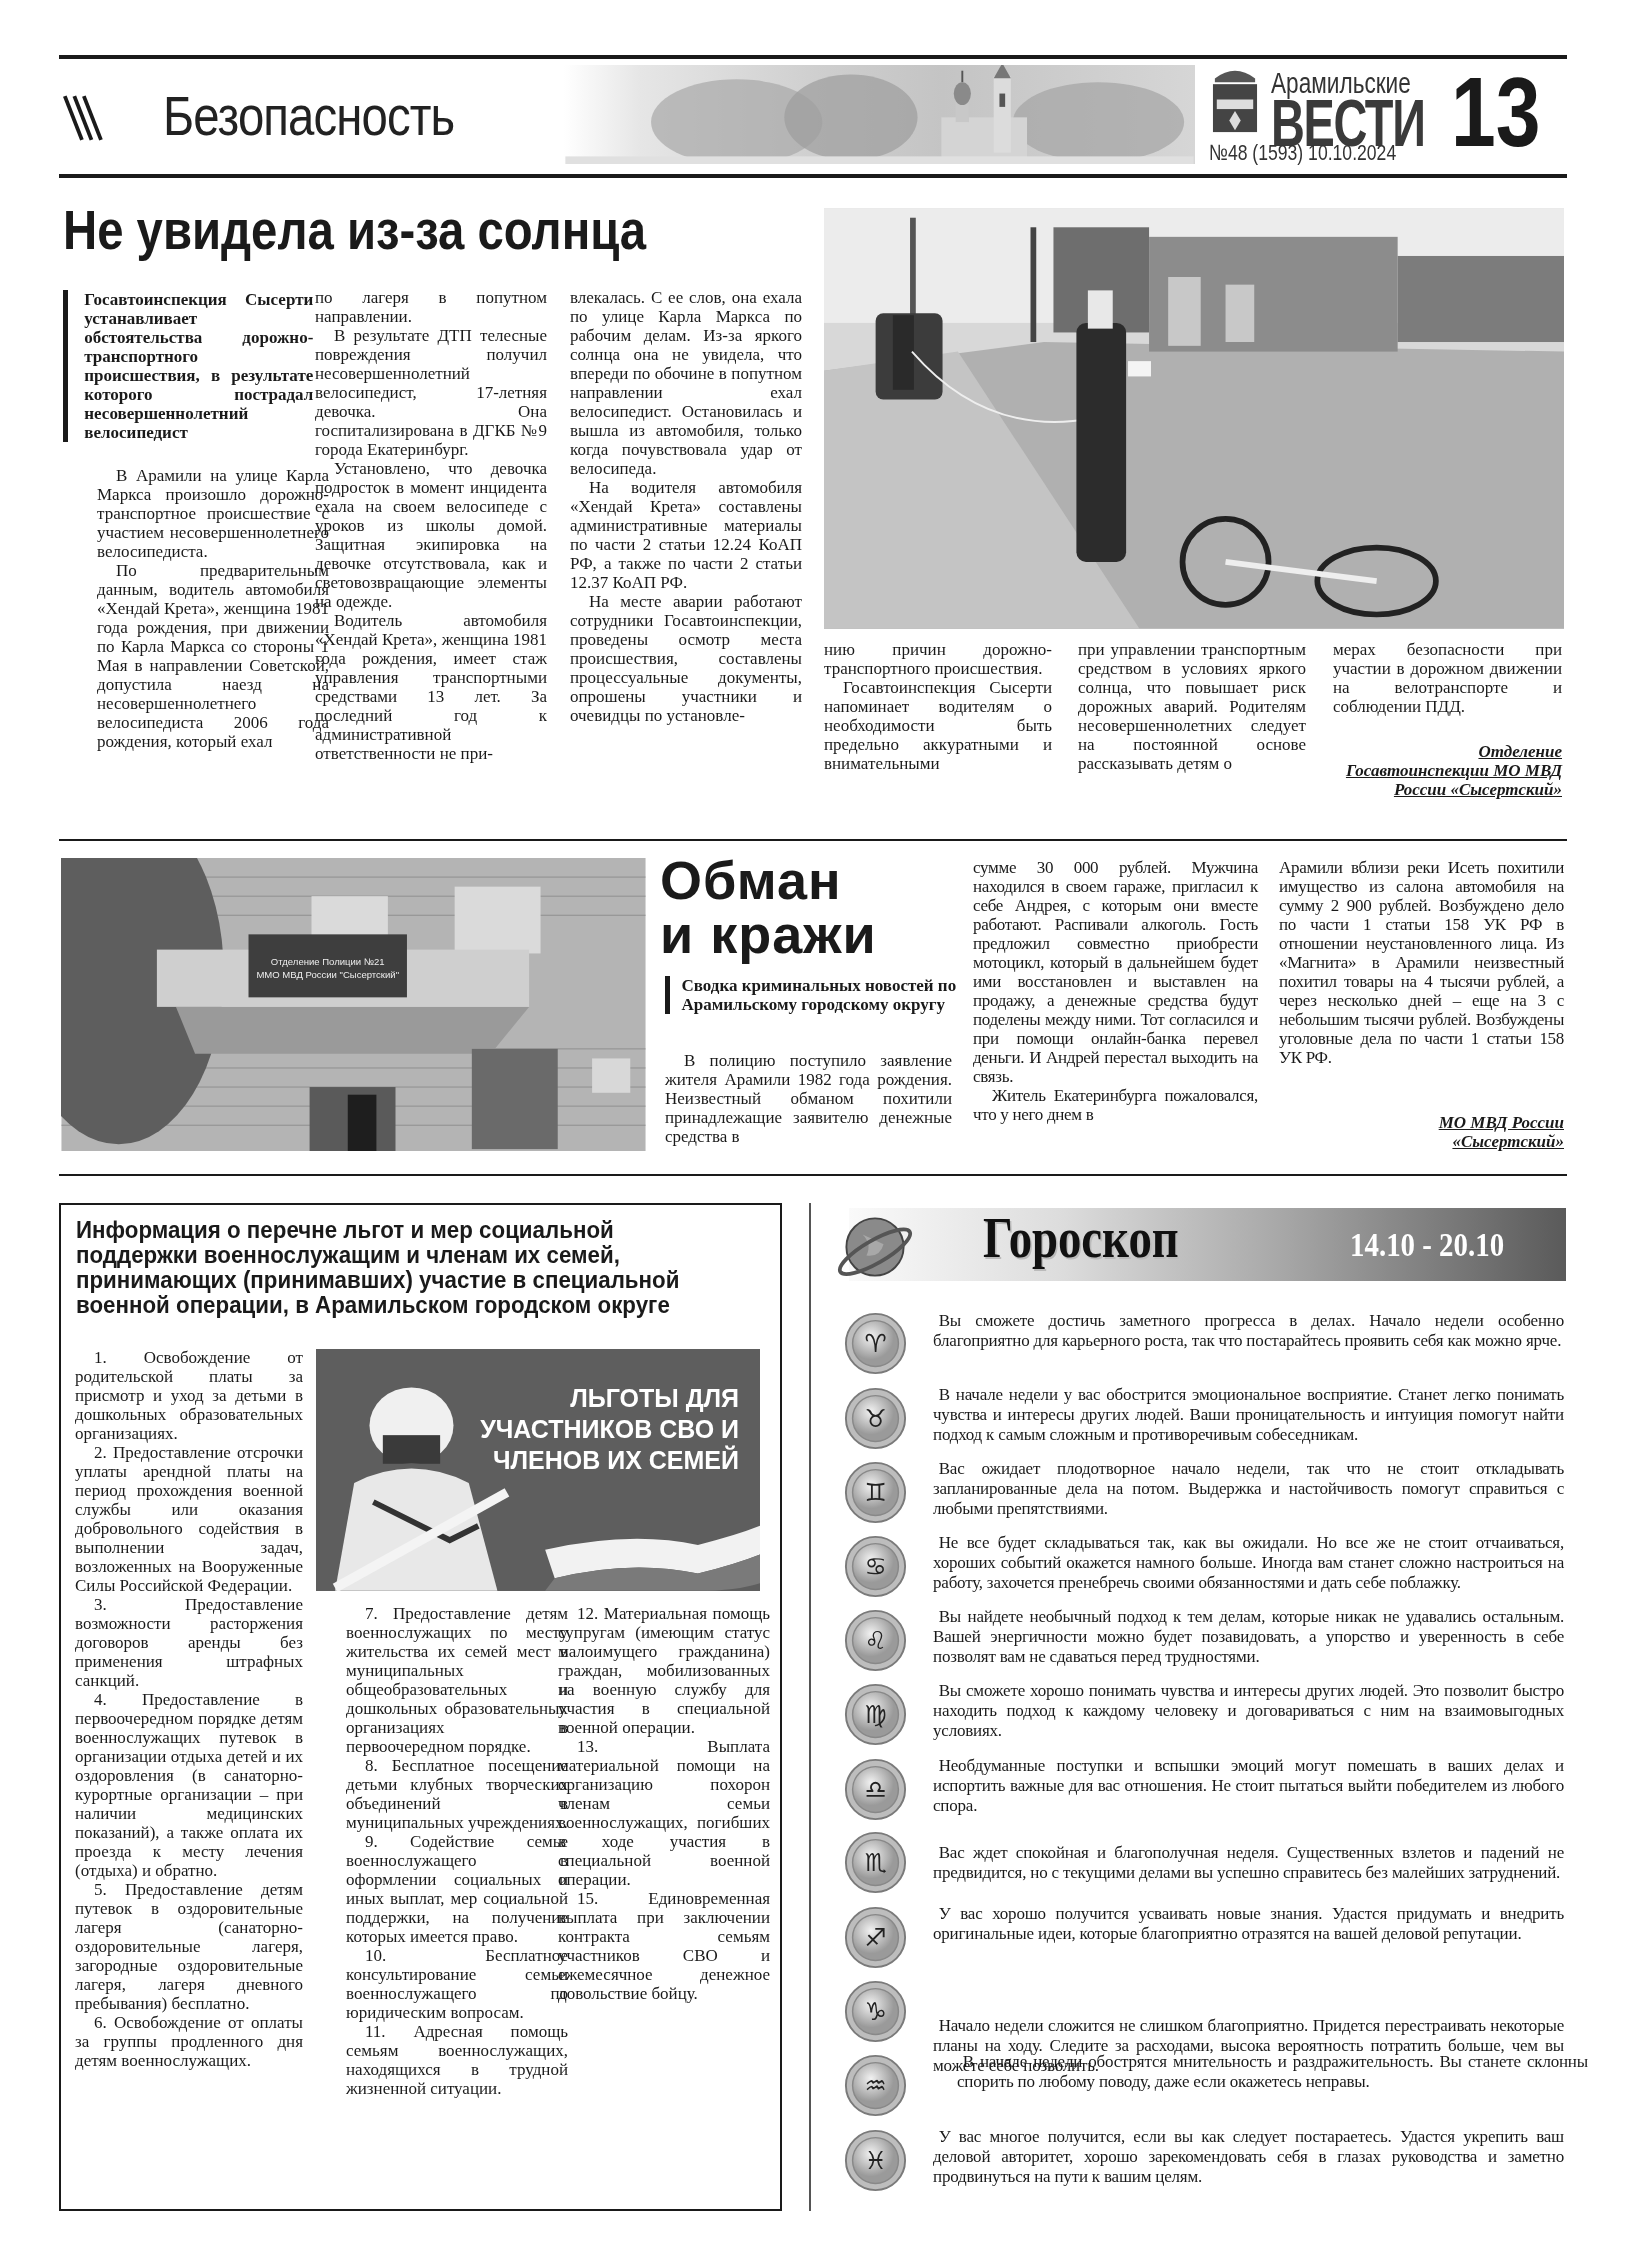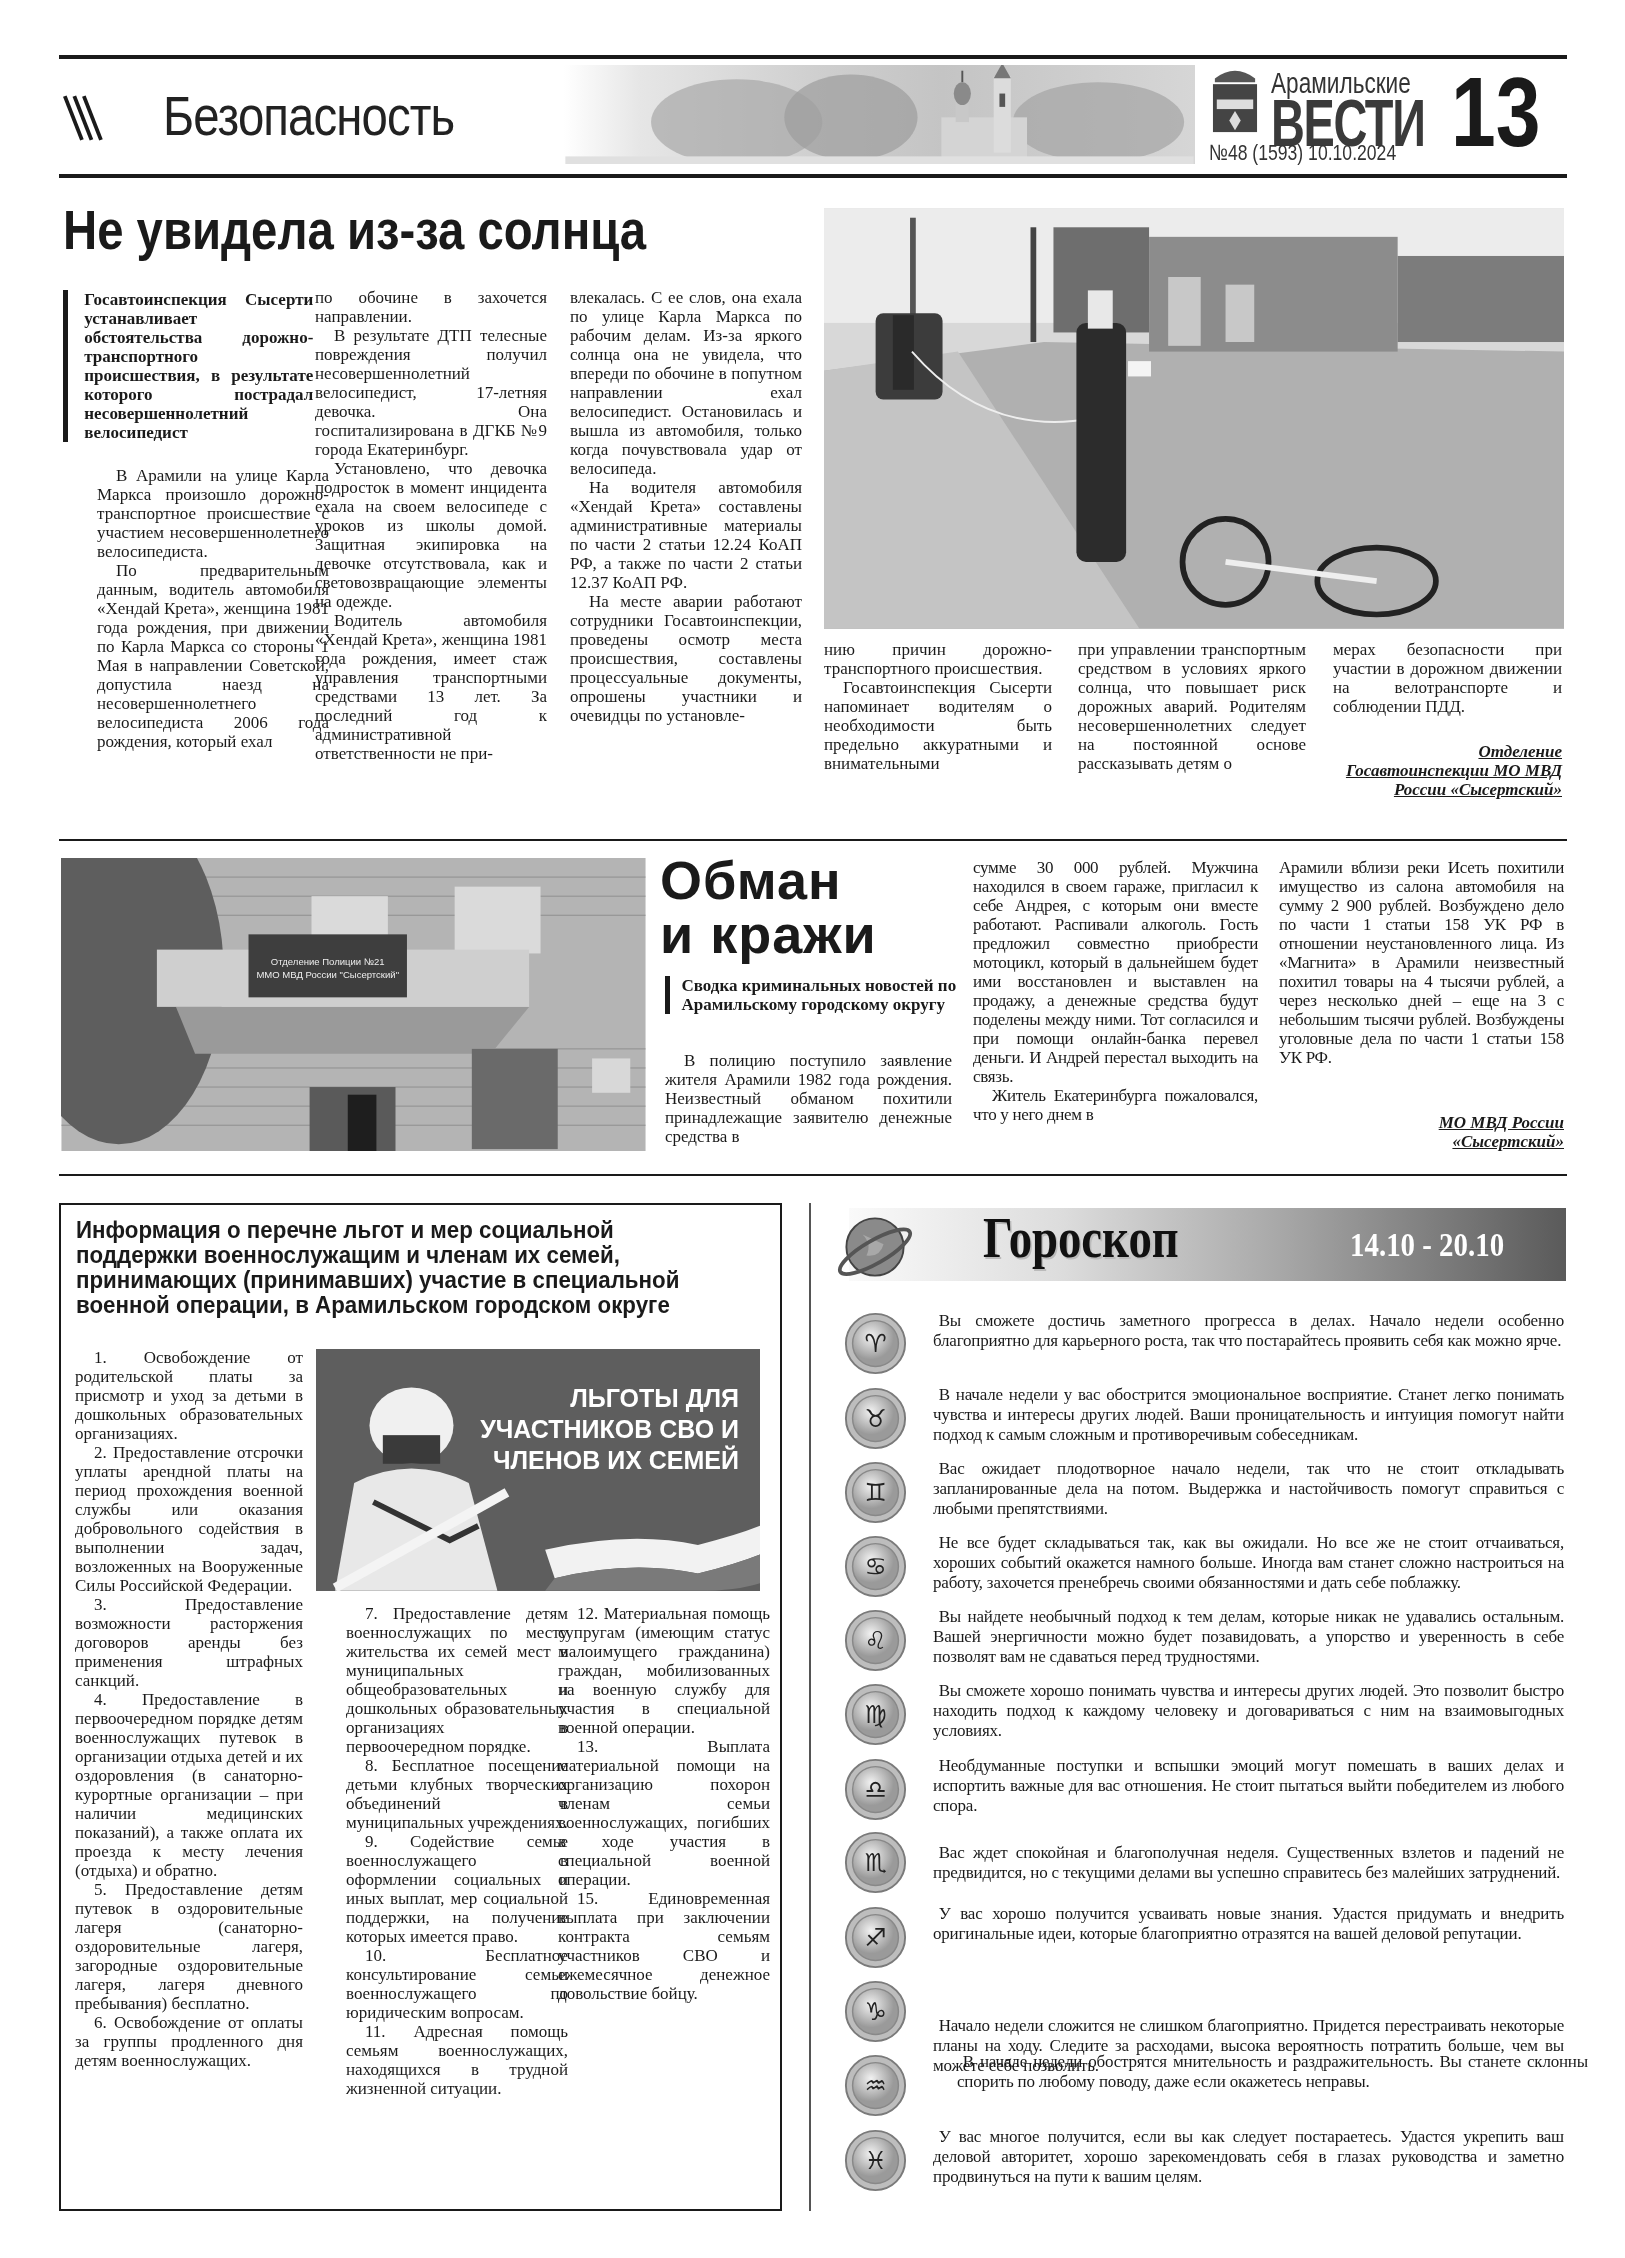--- a/index.html
+++ b/index.html
@@ -101,21 +101,21 @@
 <div class="rule" style="left:59px;top:174px;width:1508px;height:3.8px;"></div>
 
 <div class="abs headline1">Не увидела из-за солнца</div>
 <div class="lead">Госавтоинспекция Сысерти устанавливает обстоятельства дорожно-транспортного происшествия, в результате которого пострадал несовершеннолетний велосипедист</div>
 
 <div class="col" style="left:61px;top:466px;width:232px;margin-left:36px;">
   <p>В Арамили на улице Карла Маркса произошло дорожно-транспортное происшествие с участием несовершеннолетнего велосипедиста.</p>
   <p>По предварительным данным, водитель автомобиля «Хендай Крета», женщина 1981 года рождения, при движении по Карла Маркса со стороны 1 Мая в направлении Советской, допустила наезд на несовершеннолетнего велосипедиста 2006 года рождения, который ехал</p>
 </div>
 <div class="col" style="left:315px;top:288px;width:232px;">
-  <p style="text-indent:0">по обочине в захочется направлении.</p>
+  <p style="text-indent:0">по лагеря в попутном направлении.</p>
   <p>В результате ДТП телесные повреждения получил несовершеннолетний велосипедист, 17-летняя девочка. Она госпитализирована в ДГКБ №9 города Екатеринбург.</p>
   <p>Установлено, что девочка подросток в момент инцидента ехала на своем велосипеде с уроков из школы домой. Защитная экипировка на девочке отсутствовала, как и световозвращающие элементы на одежде.</p>
   <p>Водитель автомобиля «Хендай Крета», женщина 1981 года рождения, имеет стаж управления транспортными средствами 13 лет. За последний год к административной ответственности не при-</p>
 </div>
 <div class="col" style="left:570px;top:288px;width:232px;">
   <p style="text-indent:0">влекалась. С ее слов, она ехала по улице Карла Маркса по рабочим делам. Из-за яркого солнца она не увидела, что впереди по обочине в попутном направлении ехал велосипедист. Остановилась и вышла из автомобиля, только когда почувствовала удар от велосипеда.</p>
   <p>На водителя автомобиля «Хендай Крета» составлены административные материалы по части 2 статьи 12.24 КоАП РФ, а также по части 2 статьи 12.37 КоАП РФ.</p>
   <p>На месте аварии работают сотрудники Госавтоинспекции, проведены осмотр места происшествия, составлены процессуальные документы, опрошены участники и очевидцы по установле-</p>
 </div>
 

